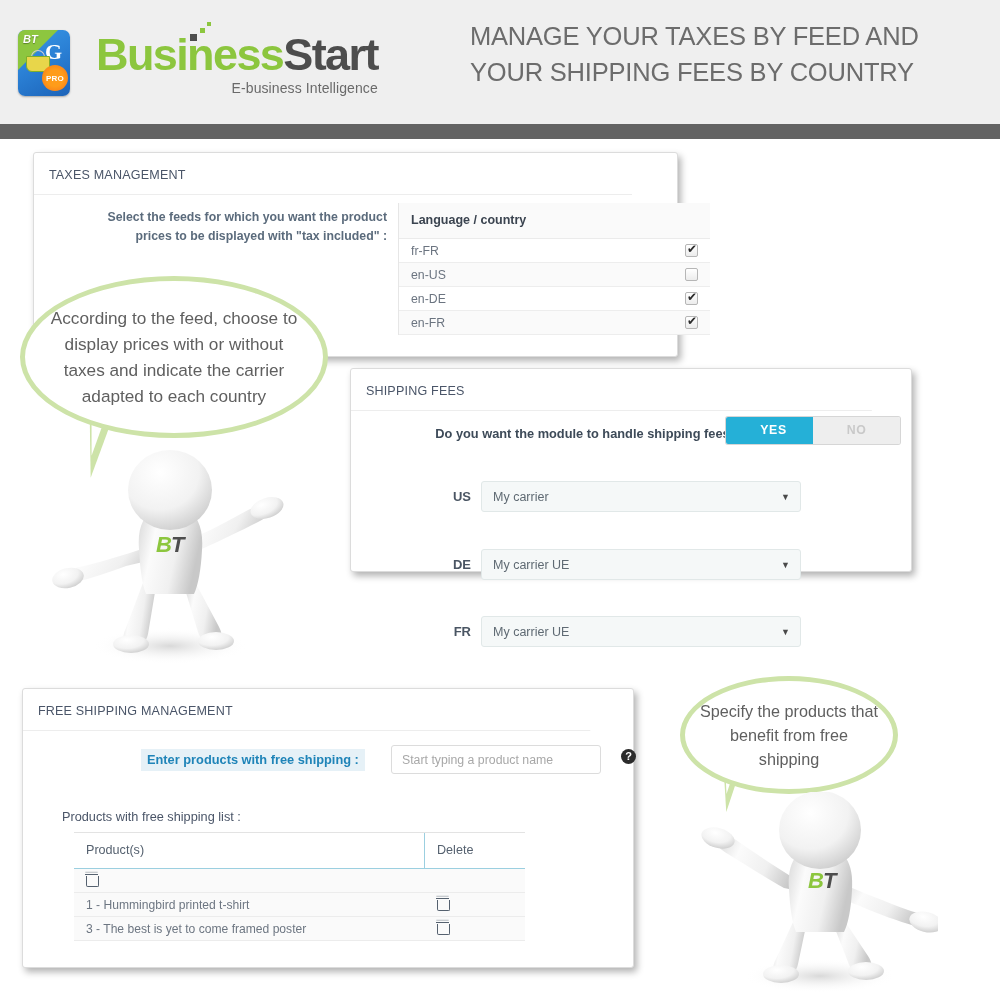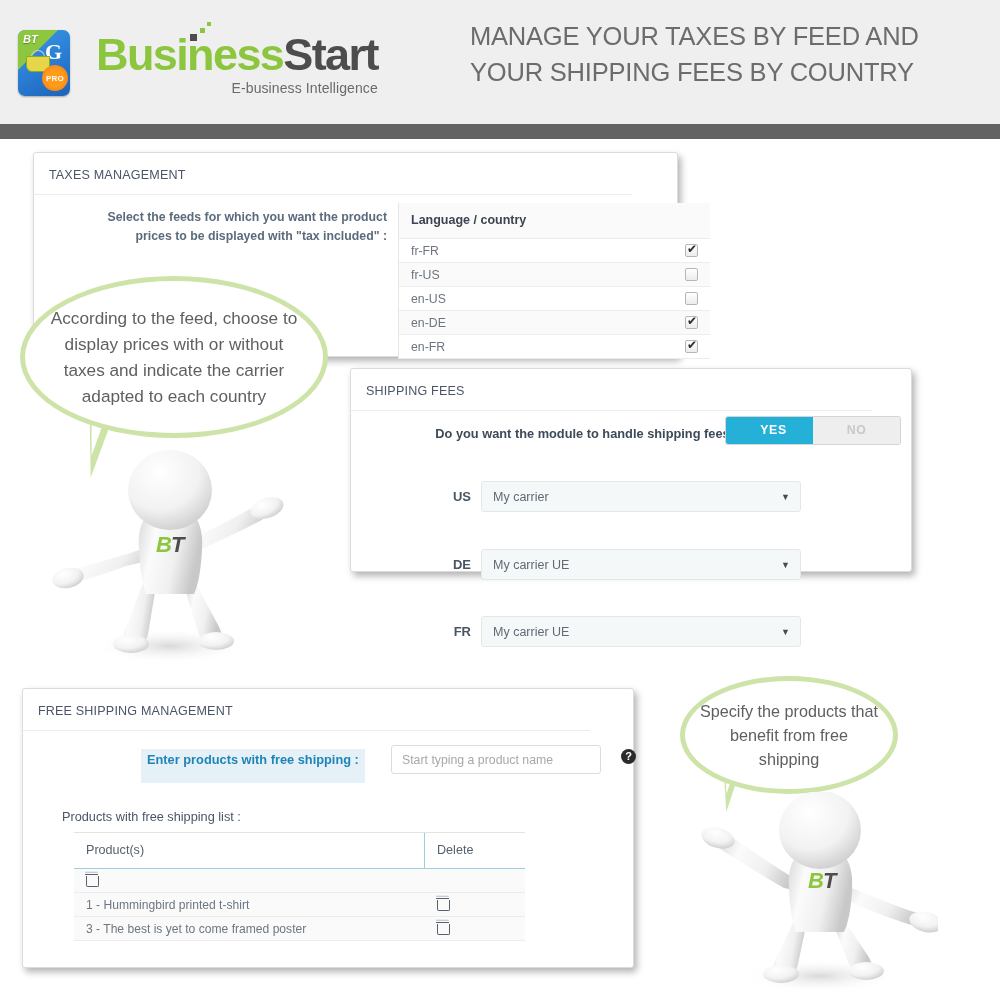--- a/index.html
+++ b/index.html
@@ -212,21 +212,21 @@
     transform: translateY(-50%);
     font-size: 9px; color: #4a4a4a;
   }
 
   
   #free-panel { left: 22px; top: 688px; width: 612px; height: 280px; }
   .fs-label {
     position: absolute; left: 118px; top: 60px;
     font-size: 12.8px; font-weight: bold; color: #1f84b8;
     background: #e6f1f7;
-    padding: 3px 6px 16px 6px;
+    padding: 3px 6px 4px 6px;
   }
   .fs-input {
     position: absolute; left: 368px; top: 56px;
     width: 210px; height: 29px;
     border: 1px solid #dcdcdc; border-radius: 3px;
     background: #ffffff;
     display: flex; align-items: center; padding-left: 10px;
     font-size: 12.3px; color: #a8a8a8;
   }
   .help-icon {
@@ -387,24 +387,20 @@
       <div>Select the feeds for which you want the product</div>
       <div>prices to be displayed with "tax included" :</div>
     </div>
 
     <div class="lang-table">
       <div class="lang-head">Language / country</div>
 
       <div class="lang-row">
         <span>fr-FR</span>
         <span class="cb on"></span>
-      </div>
-      <div class="lang-row">
-        <span>fr-US</span>
-        <span class="cb"></span>
       </div>
       <div class="lang-row">
         <span>en-US</span>
         <span class="cb"></span>
       </div>
       <div class="lang-row">
         <span>en-DE</span>
         <span class="cb on"></span>
       </div>
       <div class="lang-row">

